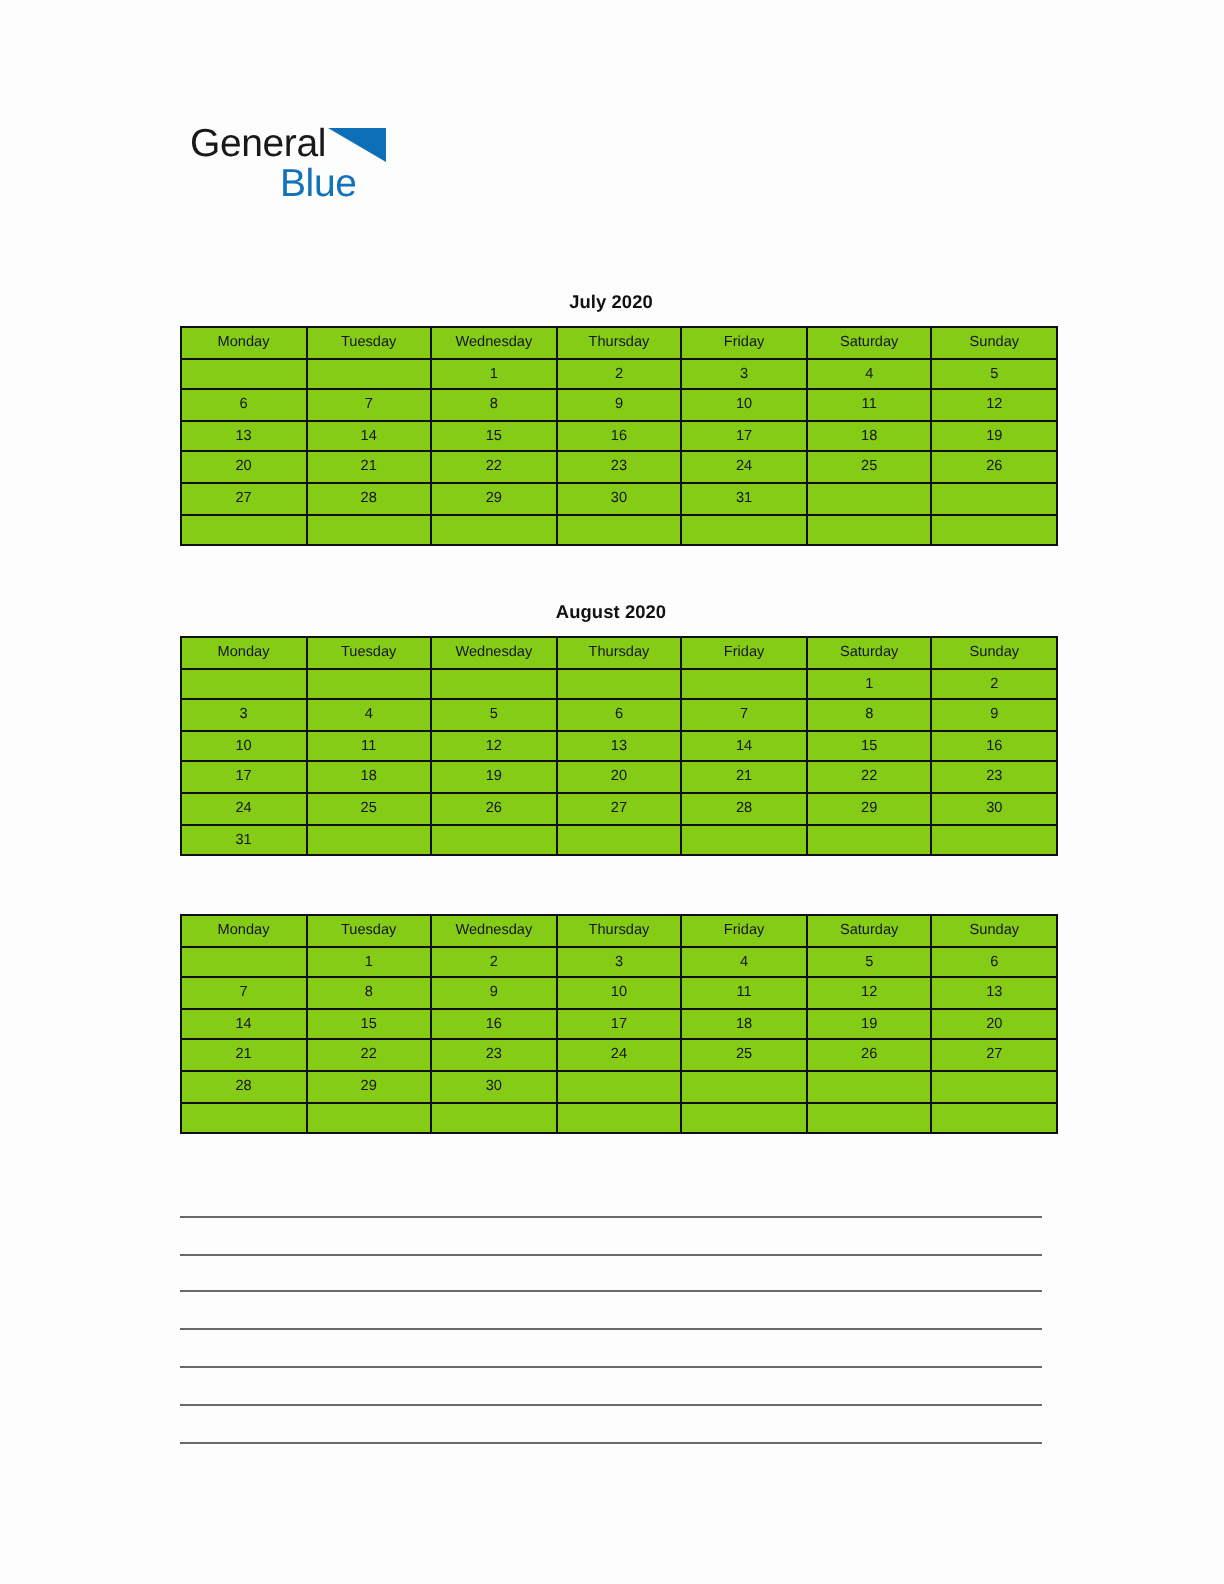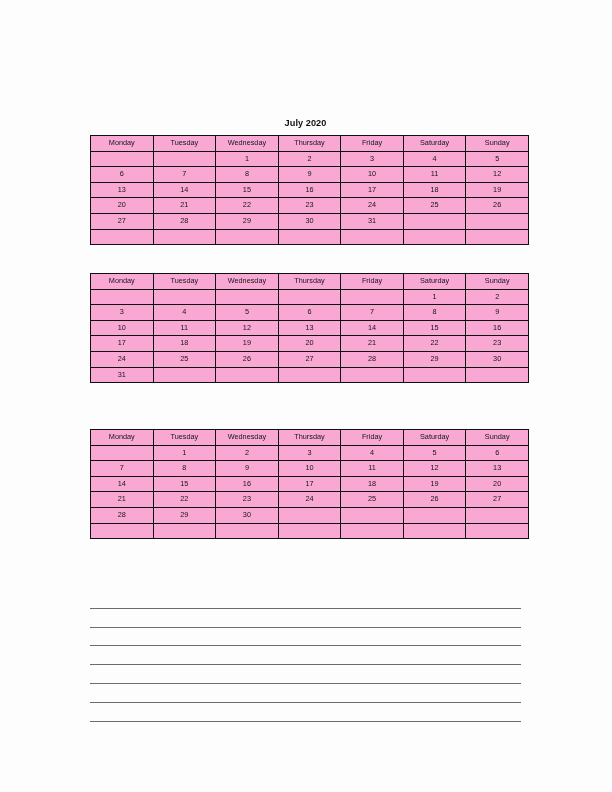--- a/index.html
+++ b/index.html
@@ -61,40 +61,41 @@
     letter-spacing: -0.2px;
     color: #1273bb;
     line-height: 22px;
   }
 
   
   .month-block {
     position: absolute;
     left: 90px;
     width: 431px;
+    margin-top: 28px;
   }
   #month-0 { top: 118px; }
   #month-1 { top: 273px; }
   #month-2 { top: 429px; }
 
   .month-title {
     text-align: center;
     font-size: 9.2px;
     font-weight: bold;
     color: #111;
     margin: 0 0 6px 0;
     letter-spacing: 0.05px;
     line-height: 11px;
   }
 
   table.cal {
     border-collapse: collapse;
     table-layout: fixed;
     width: 431px;
-    background: #f9a8d4;
+    background: #84cc16;
   }
   table.cal th,
   table.cal td {
     border: 1px solid #101010;
     height: 14.6px;
     text-align: center;
     vertical-align: middle;
     font-size: 7.3px;
     font-weight: normal;
     color: #15151a;
@@ -120,20 +121,25 @@
   .note-line {
     height: 17.8px;
     border-bottom: 1.1px solid #6b6b6b;
   }
 </style>
 </head>
 <body>
 
 <div class="page">
 
+  <div class="logo">
+    <span class="logo-general">General</span>
+    <span class="logo-tri"></span>
+    <span class="logo-blue">Blue</span>
+  </div>
 
   <div class="month-block" id="month-0">
     <div class="month-title">July 2020</div>
     <table class="cal">
       <thead>
           <tr>
             <th>Monday</th>
             <th>Tuesday</th>
             <th>Wednesday</th>
             <th>Thursday</th>
@@ -195,20 +201,21 @@
             <td class="empty"></td>
             <td class="empty"></td>
             <td class="empty"></td>
             <td class="empty"></td>
           </tr>
         </tbody>
     </table>
   </div>
 
   <div class="month-block" id="month-1">
+    <div class="month-title">August 2020</div>
     <table class="cal">
       <thead>
           <tr>
             <th>Monday</th>
             <th>Tuesday</th>
             <th>Wednesday</th>
             <th>Thursday</th>
             <th>Friday</th>
             <th>Saturday</th>
             <th>Sunday</th>

